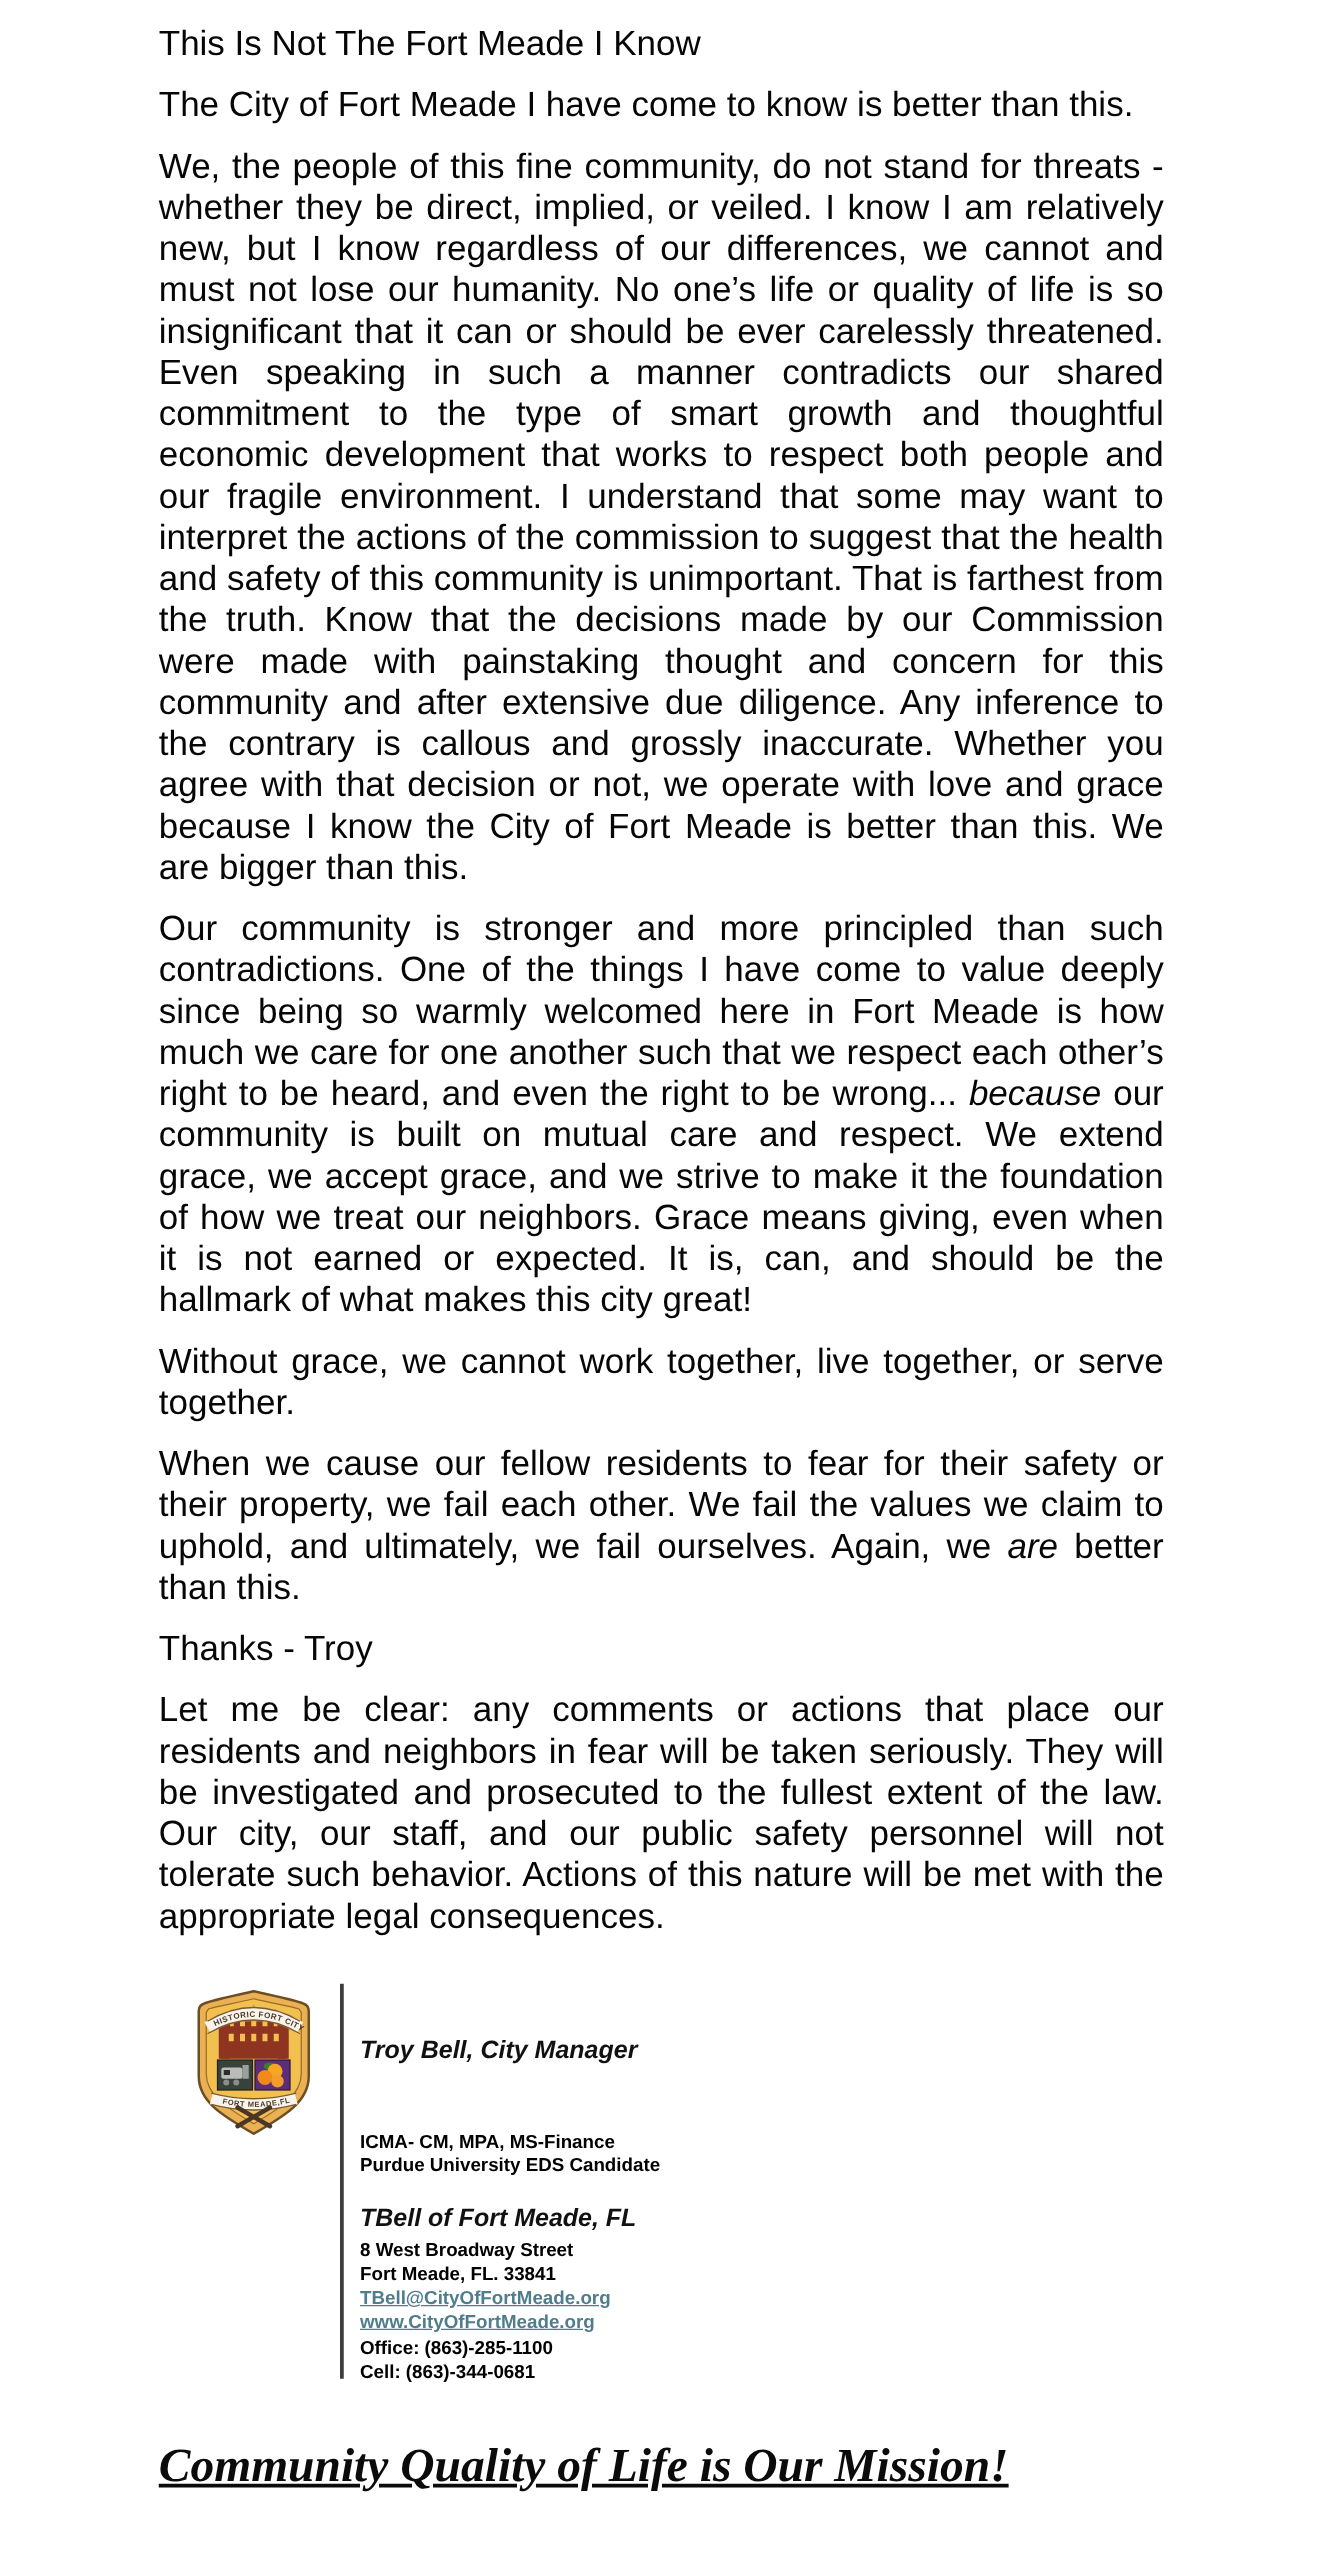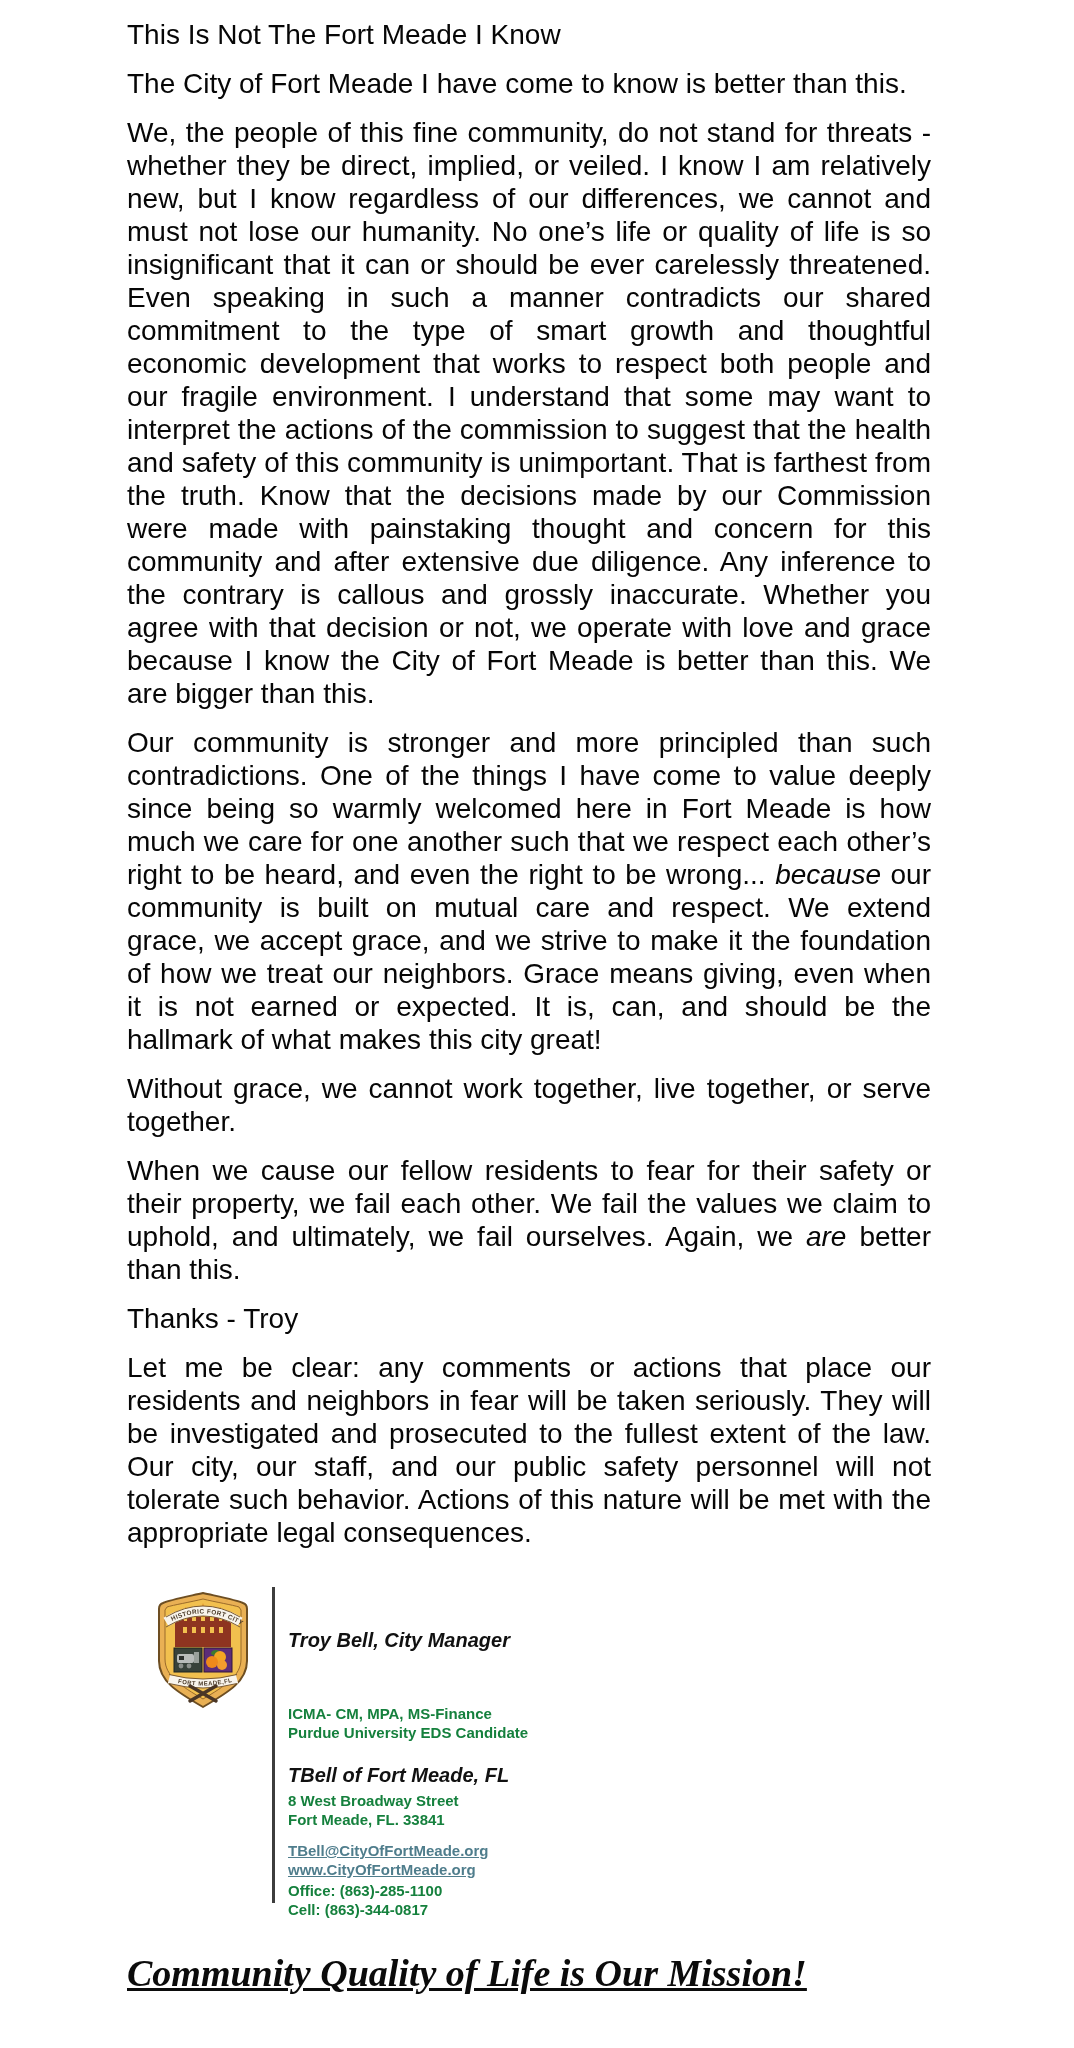--- a/index.html
+++ b/index.html
@@ -44,25 +44,25 @@
     font-size:20px;
     font-style:italic;
     font-weight:bold;
     color:#111;
   }
   .sig-name { margin-bottom:52px; }
   .sig-small {
     font-size:15px;
     line-height:19px;
     font-weight:bold;
-    color:#15803d;
+    color:#000000;
   }
   .sig-block-gap { height:22px; }
   .sig-org { margin-bottom:4px; }
-  .sig-links { margin-top:12px; }
+  .sig-links { }
   .sig-link {
     display:block;
     font-size:15px;
     line-height:19px;
     font-weight:bold;
     text-decoration:underline;
     cursor:pointer;
   }
   .sig-phones { margin-top:2px; }
 
@@ -177,20 +177,20 @@
       <div class="sig-small">8 West Broadway Street</div>
       <div class="sig-small">Fort Meade, FL. 33841</div>
 
       <div class="sig-links">
         <a class="sig-link" style="color: rgb(79, 125, 140);">TBell@CityOfFortMeade.org</a>
         <a class="sig-link" style="color: rgb(79, 125, 140);">www.CityOfFortMeade.org</a>
       </div>
 
       <div class="sig-phones">
         <div class="sig-small">Office: (863)-285-1100</div>
-        <div class="sig-small">Cell: (863)-344-0817</div>
+        <div class="sig-small">Cell: (863)-344-0681</div>
       </div>
     </div>
   </div>
 
   <div class="motto">Community Quality of Life is Our Mission!</div>
 
 </div>
 
 </body></html>

